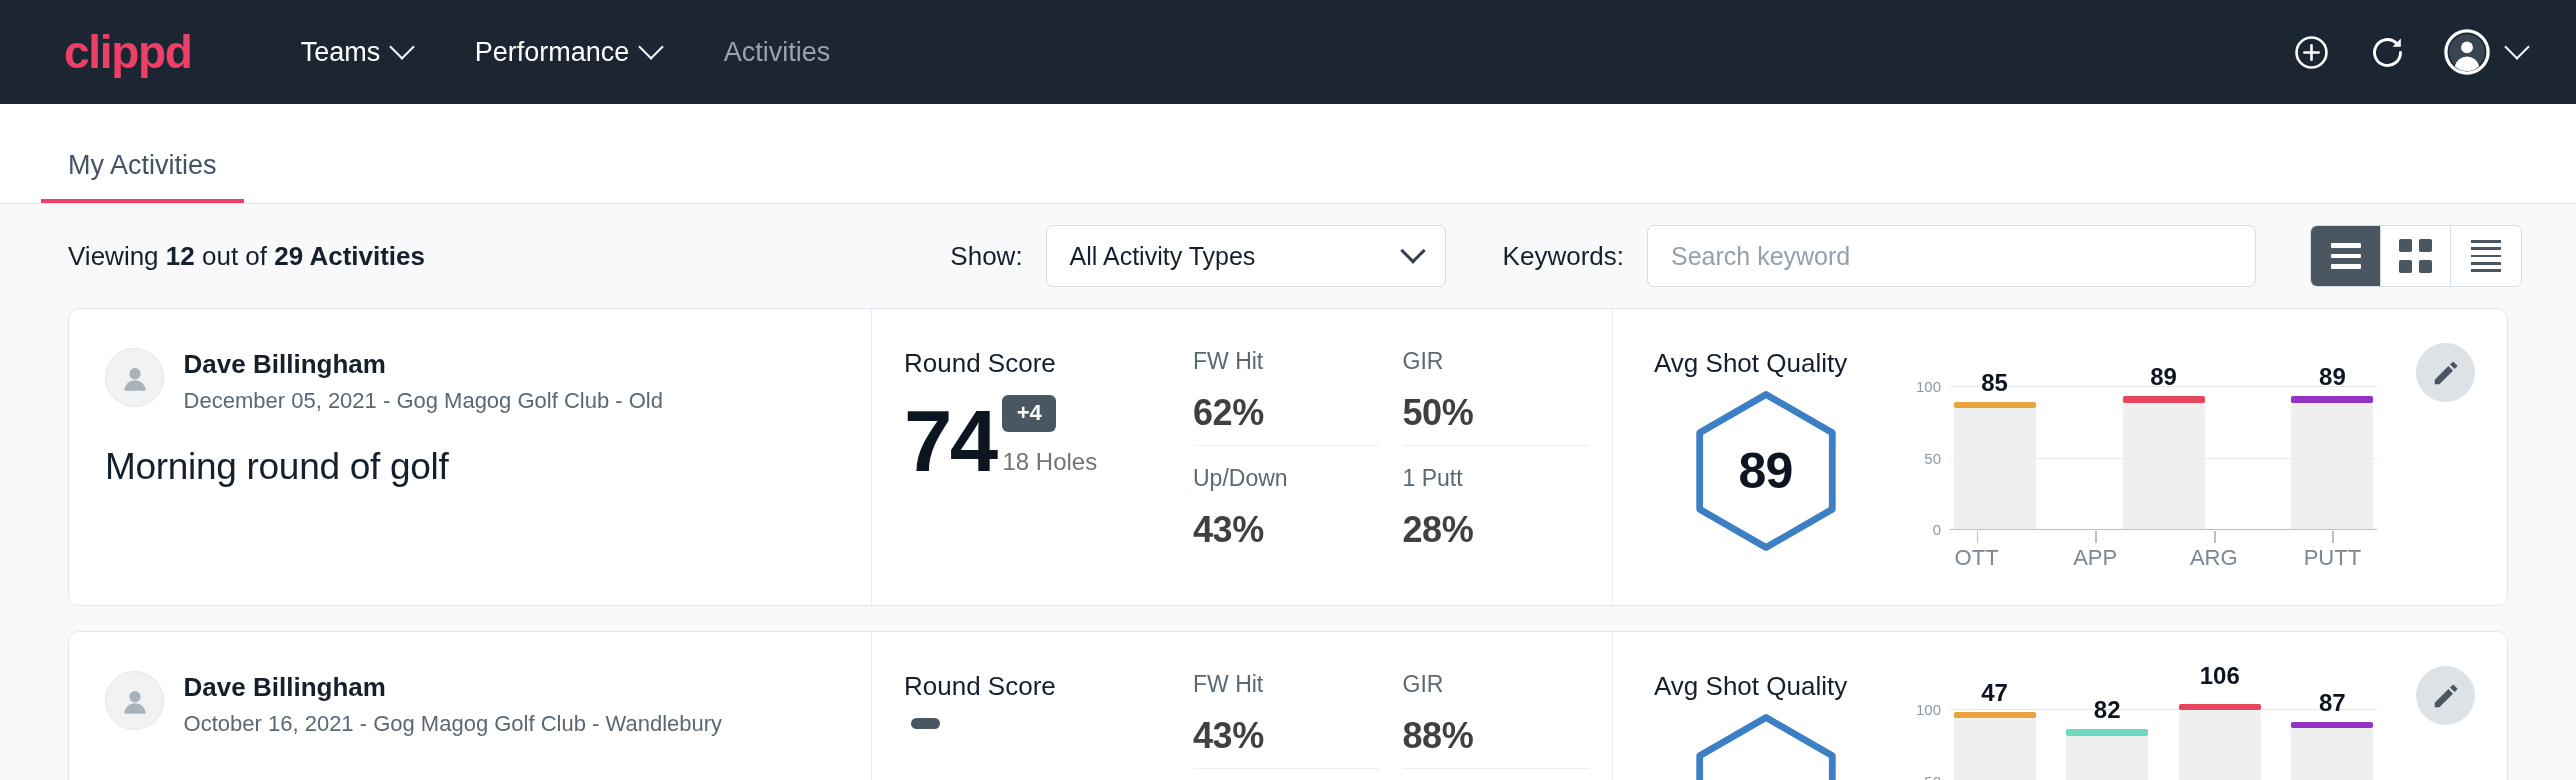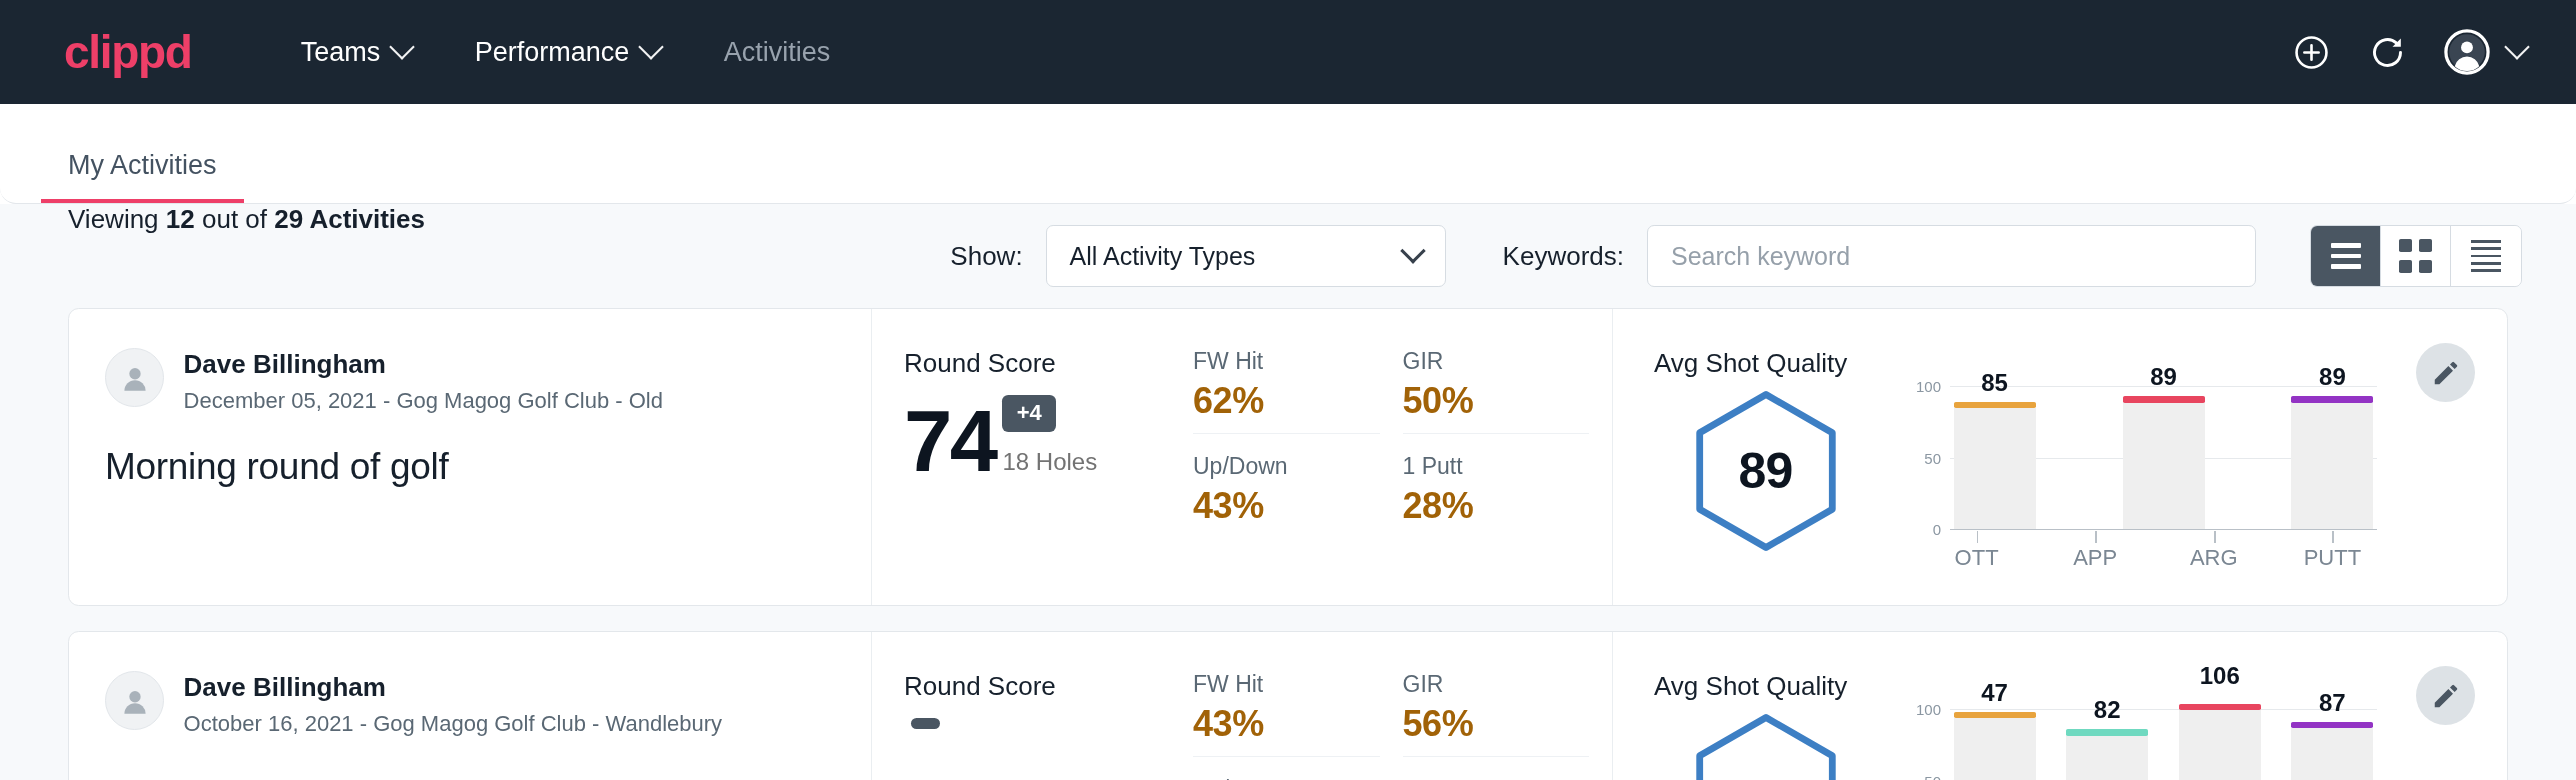--- a/index.html
+++ b/index.html
@@ -58,36 +58,36 @@
   .avatar-wrap { display: flex; align-items: center; gap: 18px; cursor: pointer; }
 
   
   .tabstrip {
     height: 100px;
     background: #ffffff;
     display: flex;
     align-items: flex-end;
     padding: 0 0 0 41px;
     border-bottom: 0.9px solid #e3e7eb;
-    border-radius: 16px;
   }
   .tab {
     font-size: 27px;
     color: #445261;
     padding: 0 27px 19.6px 27px;
     border-bottom: 4.5px solid #ee3f68;
     cursor: pointer;
     line-height: 1;
   }
 
   
   .page { background: #f7f9fb; height: calc(780px - 104px - 100px); }
   .filterbar {
     height: 104px;
     display: flex;
+    align-items: center;
     padding: 0 54px 0 68px;
   }
   .viewing { font-size: 26px; color: #16202c; }
   .viewing b { font-weight: 700; }
   .filter-mid {
     margin-left: auto;
     display: flex;
     align-items: center;
     gap: 0;
   }
@@ -201,21 +201,21 @@
     display: grid;
     grid-template-columns: 1fr 1fr;
     grid-template-rows: auto auto;
     align-content: start;
     border-right: 0.9px solid #eaeef1;
   }
   .stat { padding-right: 27px; }
   .stat.bordered { border-bottom: 1.8px solid #eef1f4; padding-bottom: 10.7px; margin-right: 23px; }
   .stat.second { padding-top: 19.6px; }
   .stat-lab { font-size: 23px; color: #5a6874; }
-  .stat-val { font-size: 36px; font-weight: 700; color: #a16207; margin-top: 5px; letter-spacing: -0.4px; }
+  .stat-val { font-size: 36px; font-weight: 700; color: #404040; margin-top: 17px; letter-spacing: -0.4px; }
 
   .col-quality {
     flex: 1;
     padding: 39px 0 0 41px;
     position: relative;
   }
   .q-body { display: flex; align-items: flex-start; margin-top: 7.1px; }
   .hexwrap { width: 223px; flex: 0 0 auto; position: relative; display:flex; align-items:center; justify-content:center; }
   .hex-num {
     position: absolute;
@@ -477,21 +477,21 @@
         </div>
       </div>
 
       <div class="col-stats">
         <div class="stat bordered">
           <div class="stat-lab">FW Hit</div>
           <div class="stat-val">43%</div>
         </div>
         <div class="stat bordered">
           <div class="stat-lab">GIR</div>
-          <div class="stat-val">56%</div>
+          <div class="stat-val">88%</div>
         </div>
         <div class="stat second">
           <div class="stat-lab">Up/Down</div>
           <div class="stat-val"></div>
         </div>
         <div class="stat second">
           <div class="stat-lab">1 Putt</div>
           <div class="stat-val"></div>
         </div>
       </div>

